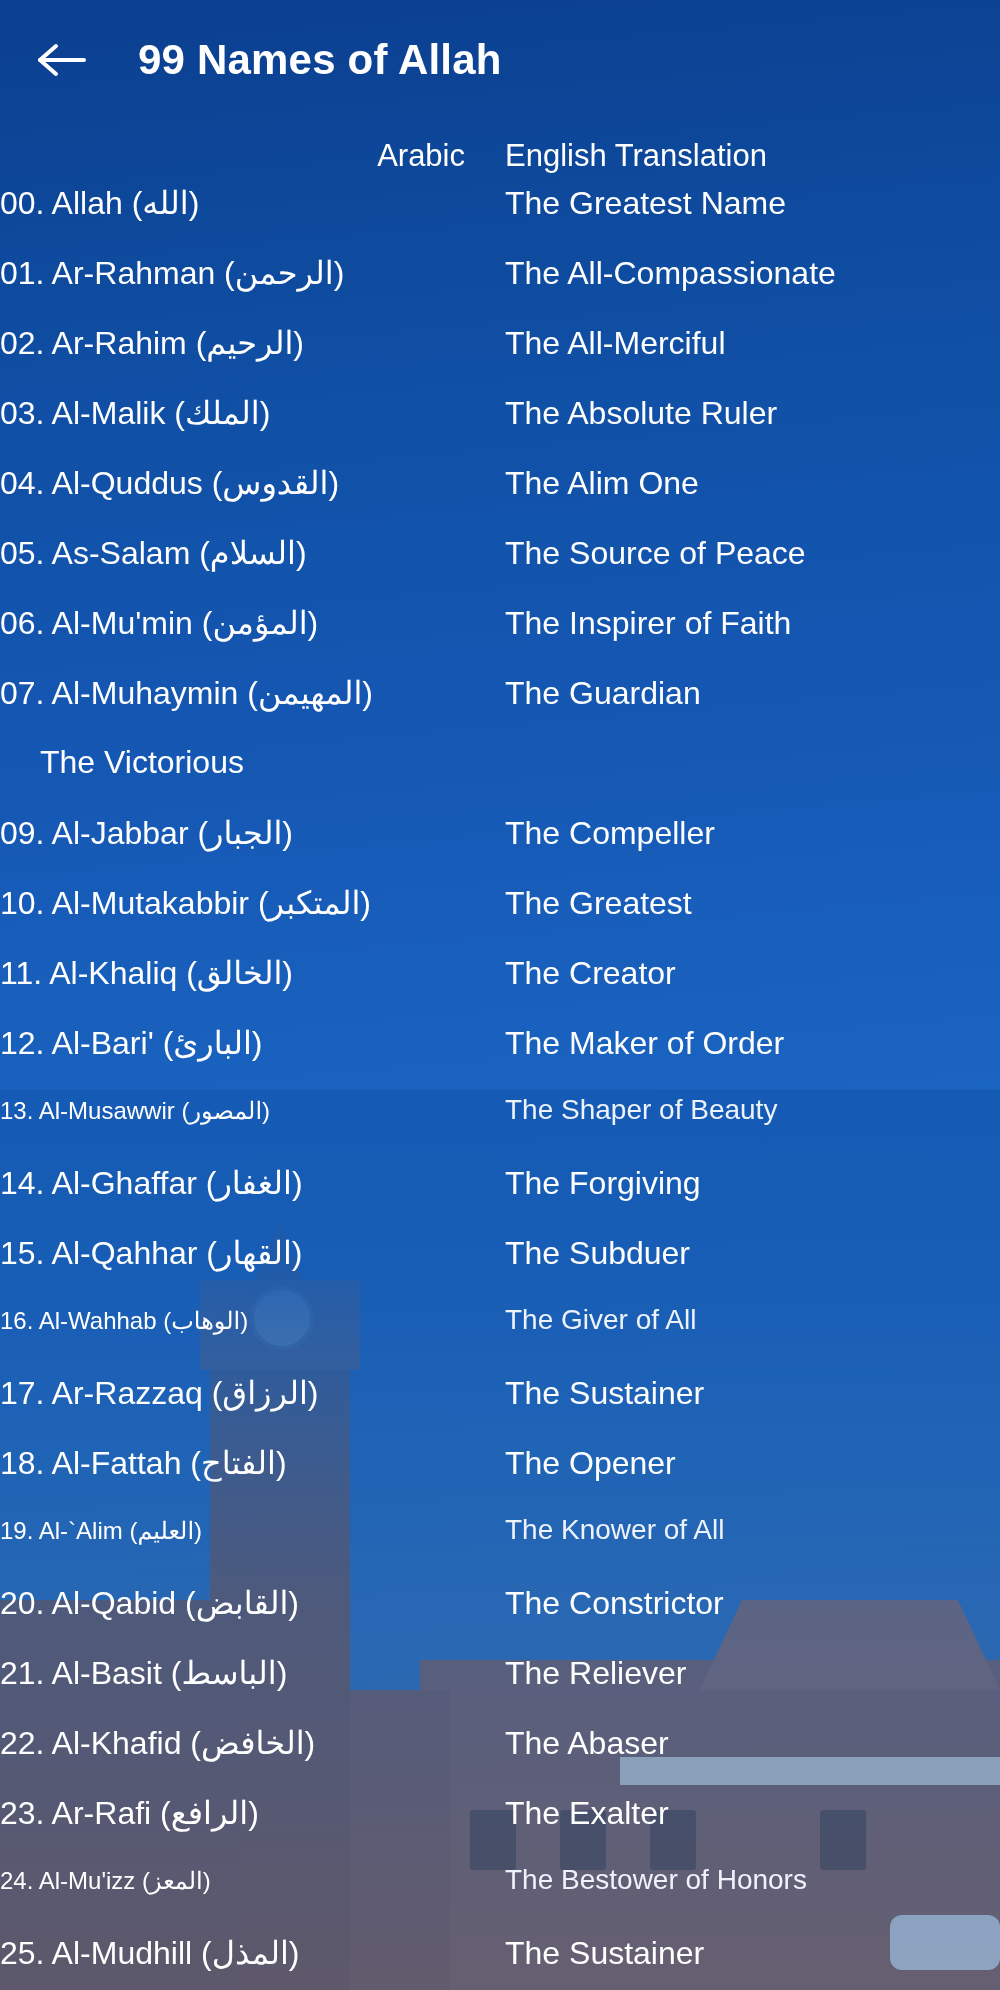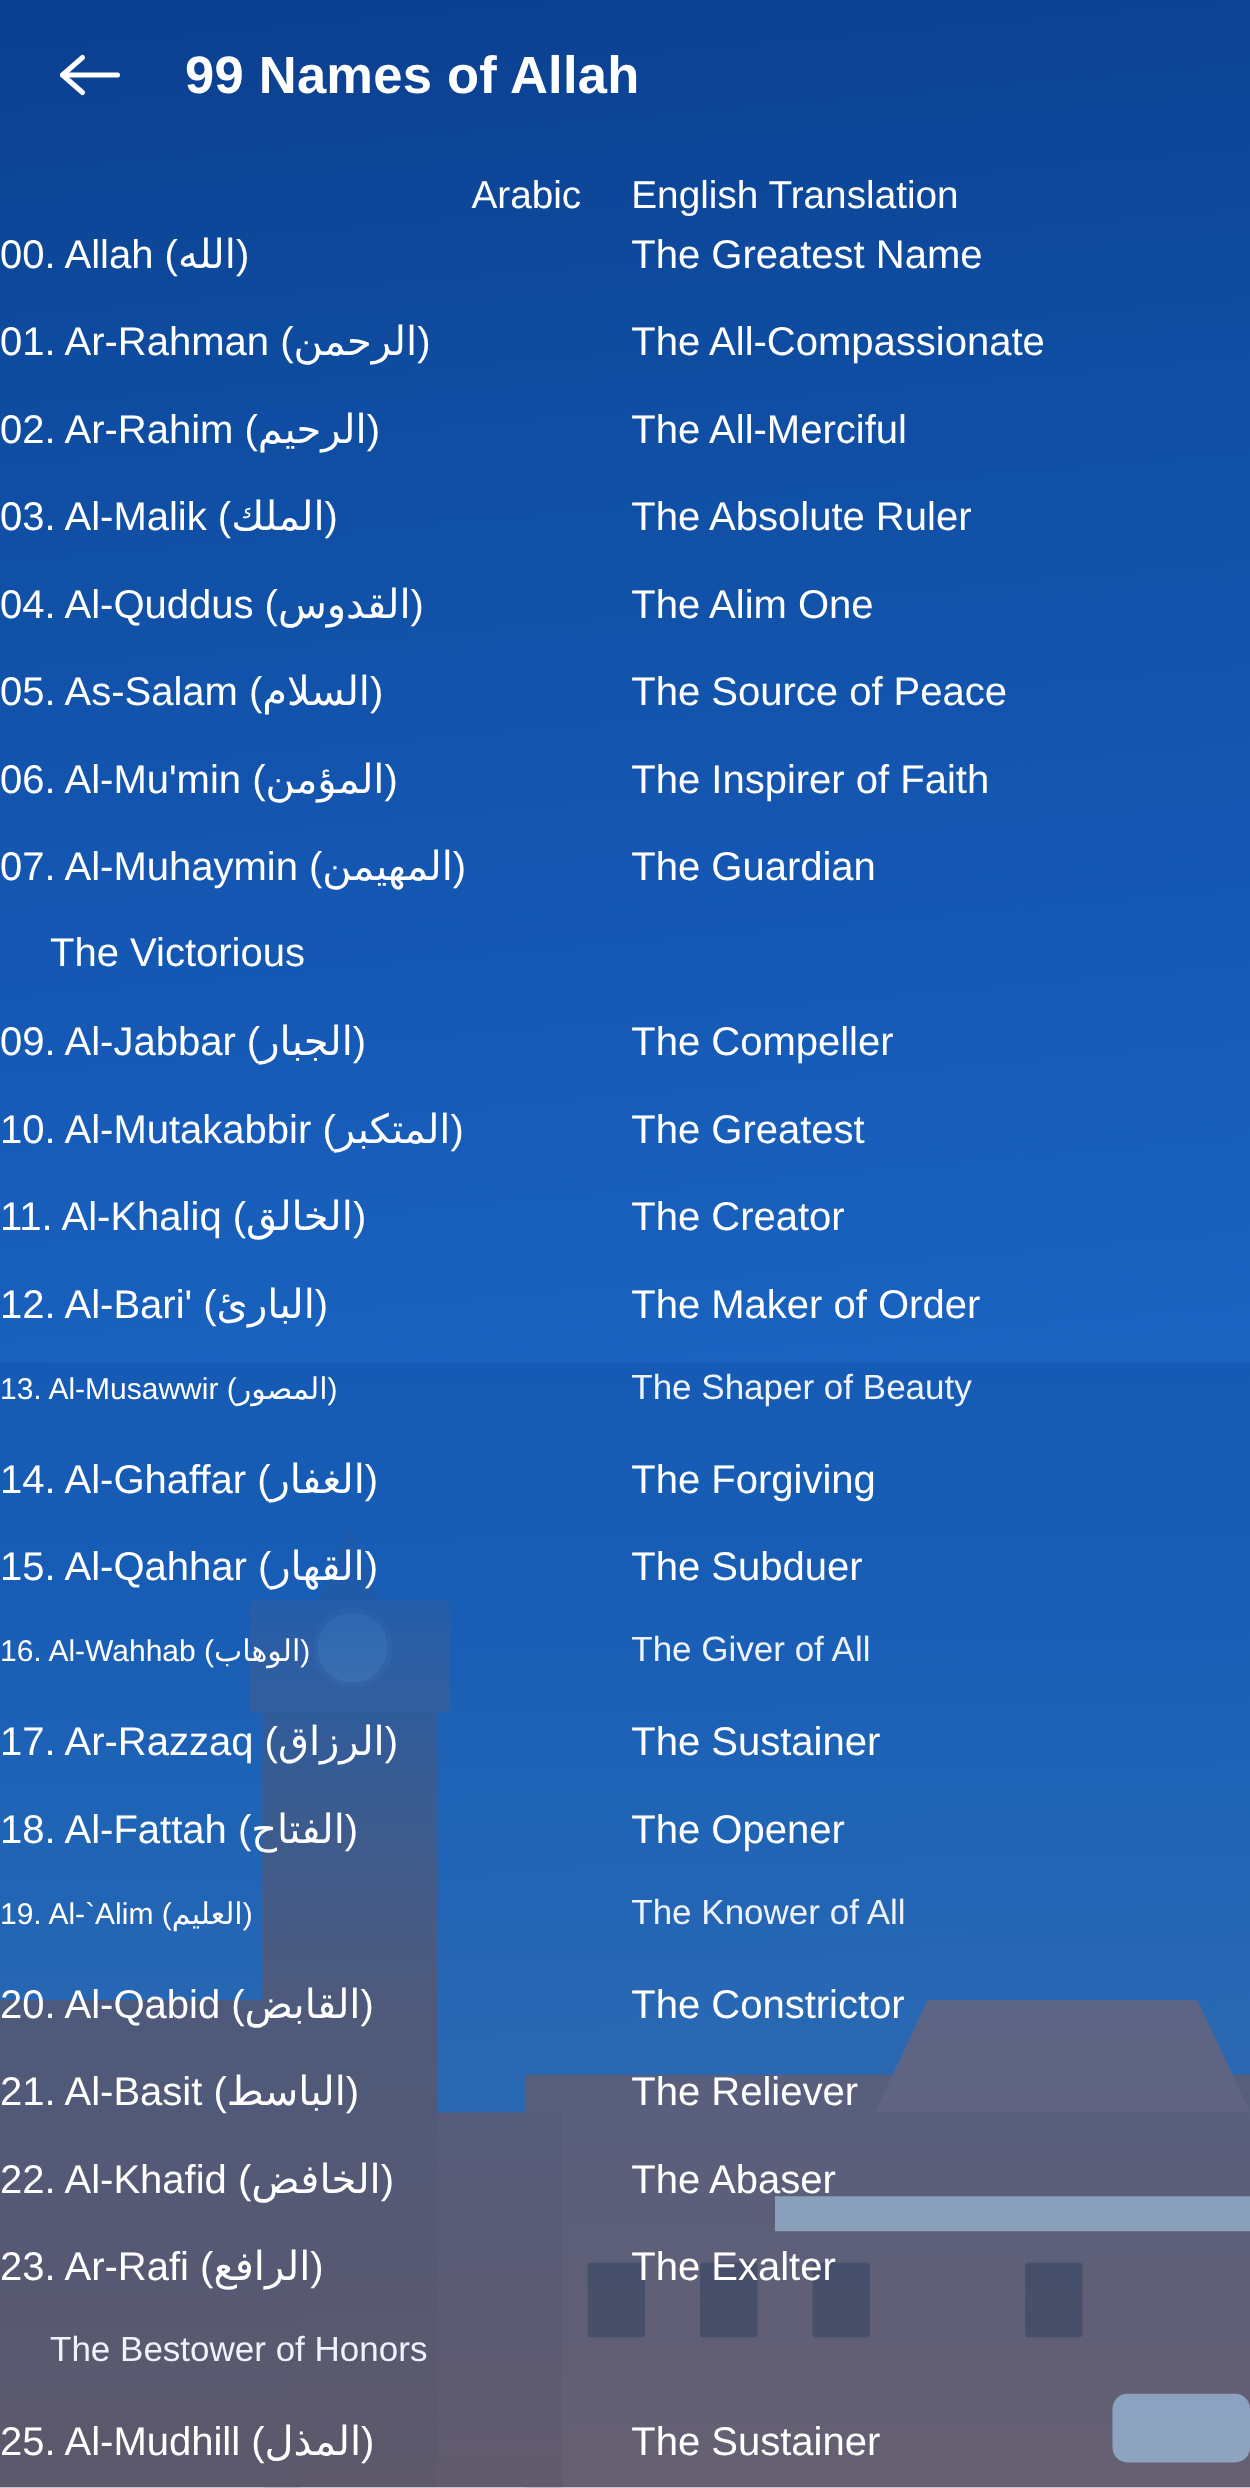--- a/index.html
+++ b/index.html
@@ -31,21 +31,21 @@
   .sky-fade {
     position: absolute; left:0; right:0; top:0; height: 100%;
     background: linear-gradient(to bottom, rgba(21,90,180,1) 0%, rgba(23,92,180,0.92) 18%, rgba(30,95,175,0.72) 38%, rgba(40,95,165,0.55) 58%, rgba(55,95,150,0.45) 100%);
   }
   
   .header {
     position: relative;
     height: 120px;
     display: flex;
     align-items: center;
-    padding-left: 42px;
+    padding-left: 32px;
     z-index: 5;
   }
   .back-arrow {
     width: 60px; height: 60px;
     display: flex; align-items: center; justify-content: center;
     cursor: pointer;
   }
   .back-arrow svg { display: block; }
   .app-title {
     margin-left: 46px;
@@ -222,20 +222,21 @@
       </div>
       <div class="row">
         <div class="name"><span>22.</span> <span>Al-Khafid</span> <span class="arabic">(الخافض)</span></div>
         <div class="trans">The Abaser</div>
       </div>
       <div class="row">
         <div class="name"><span>23.</span> <span>Ar-Rafi</span> <span class="arabic">(الرافع)</span></div>
         <div class="trans">The Exalter</div>
       </div>
       <div class="row dim">
+        <div class="name"><span>24.</span> <span>Al-Mu'izz</span> <span class="arabic">(المعز)</span></div>
         <div class="trans">The Bestower of Honors</div>
       </div>
       <div class="row">
         <div class="name"><span>25.</span> <span>Al-Mudhill</span> <span class="arabic">(المذل)</span></div>
         <div class="trans">The Sustainer</div>
       </div>
     </div>
 
 </div>
 

